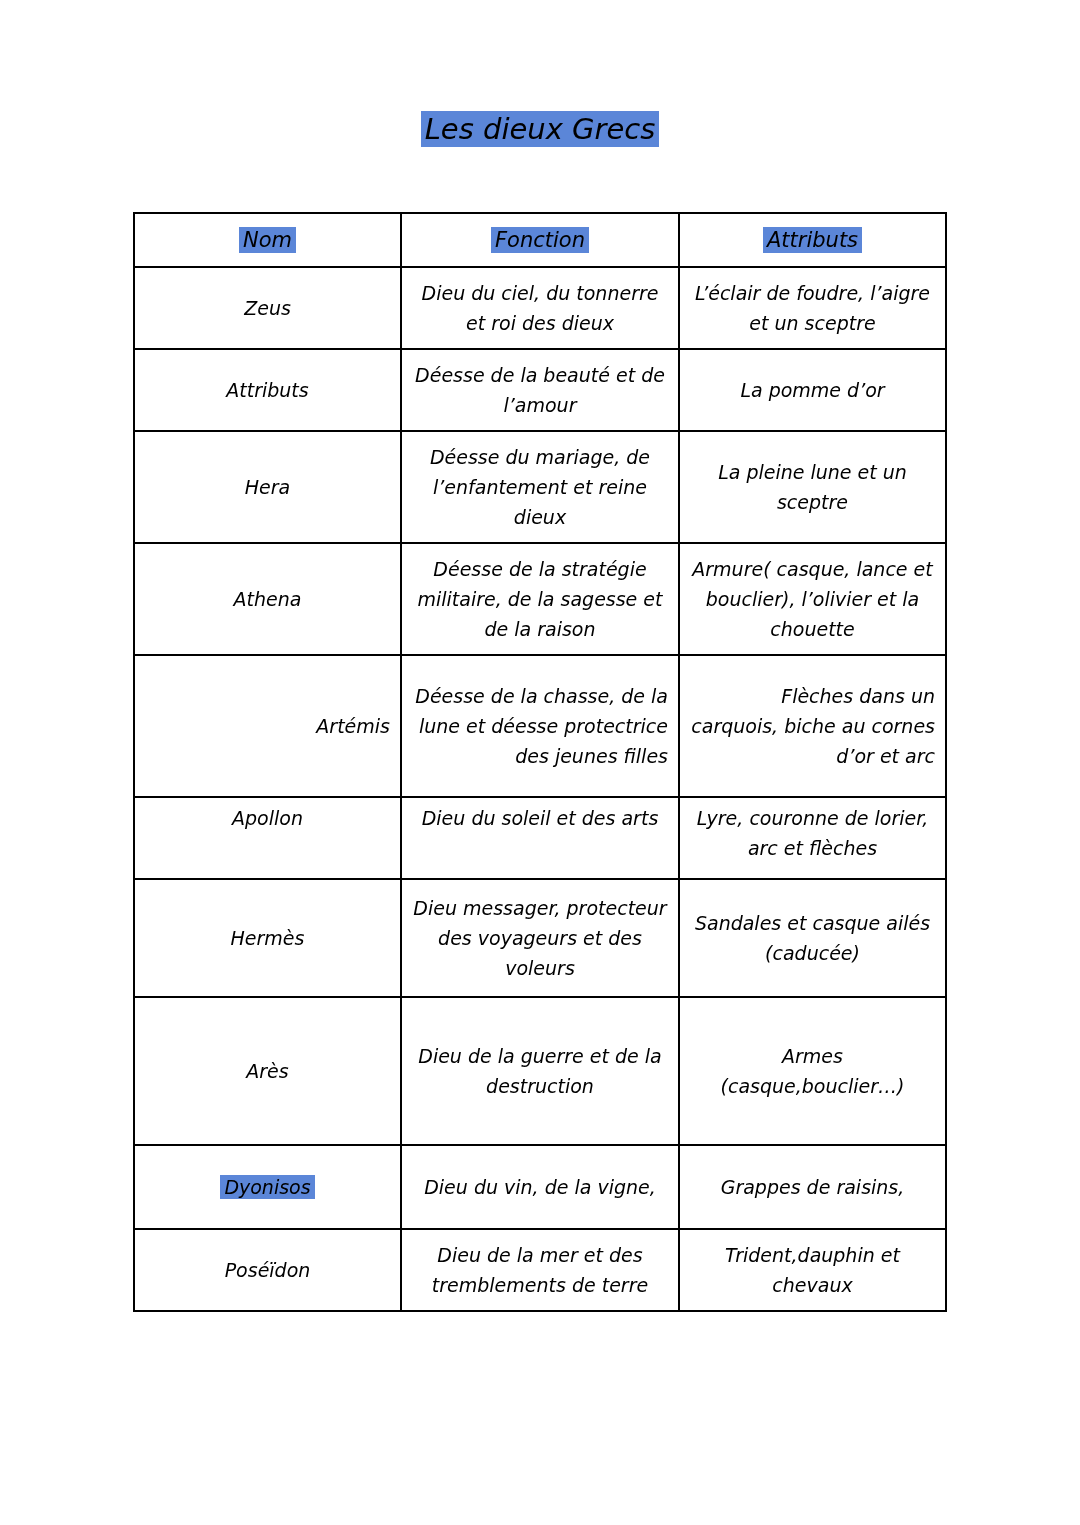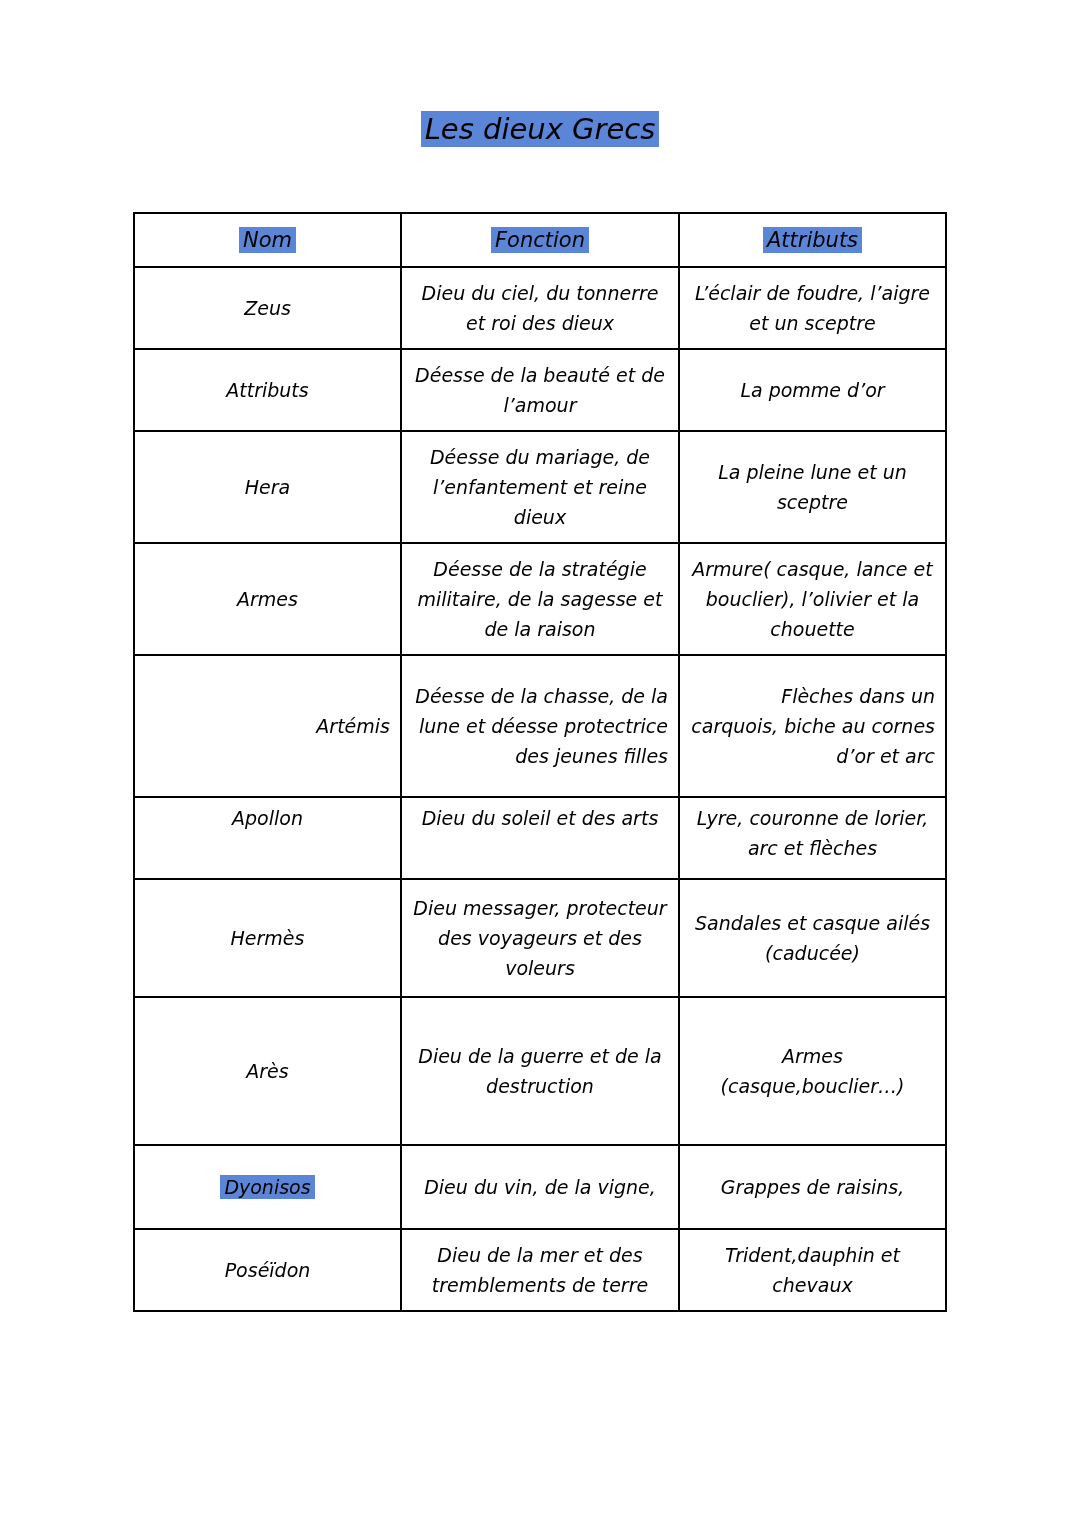--- a/index.html
+++ b/index.html
@@ -100,21 +100,21 @@
           <td class=""><span>Attributs</span></td>
           <td class=""><span>Déesse de la beauté et de l’amour</span></td>
           <td class=""><span>La pomme d’or</span></td>
         </tr>
         <tr>
           <td class=""><span>Hera</span></td>
           <td class=""><span>Déesse du mariage, de l’enfantement et reine dieux</span></td>
           <td class=""><span>La pleine lune et un sceptre</span></td>
         </tr>
         <tr>
-          <td class=""><span>Armes</span></td>
+          <td class=""><span>Athena</span></td>
           <td class=""><span>Déesse de la stratégie militaire, de la sagesse et de la raison</span></td>
           <td class=""><span>Armure( casque, lance et bouclier), l’olivier et la chouette</span></td>
         </tr>
         <tr>
           <td class=""><span>Artémis</span></td>
           <td class=""><span>Déesse de la chasse, de la lune et déesse protectrice des jeunes filles</span></td>
           <td class=""><span>Flèches dans un carquois, biche au cornes d’or et arc</span></td>
         </tr>
         <tr>
           <td class="valign-top"><span>Apollon</span></td>

